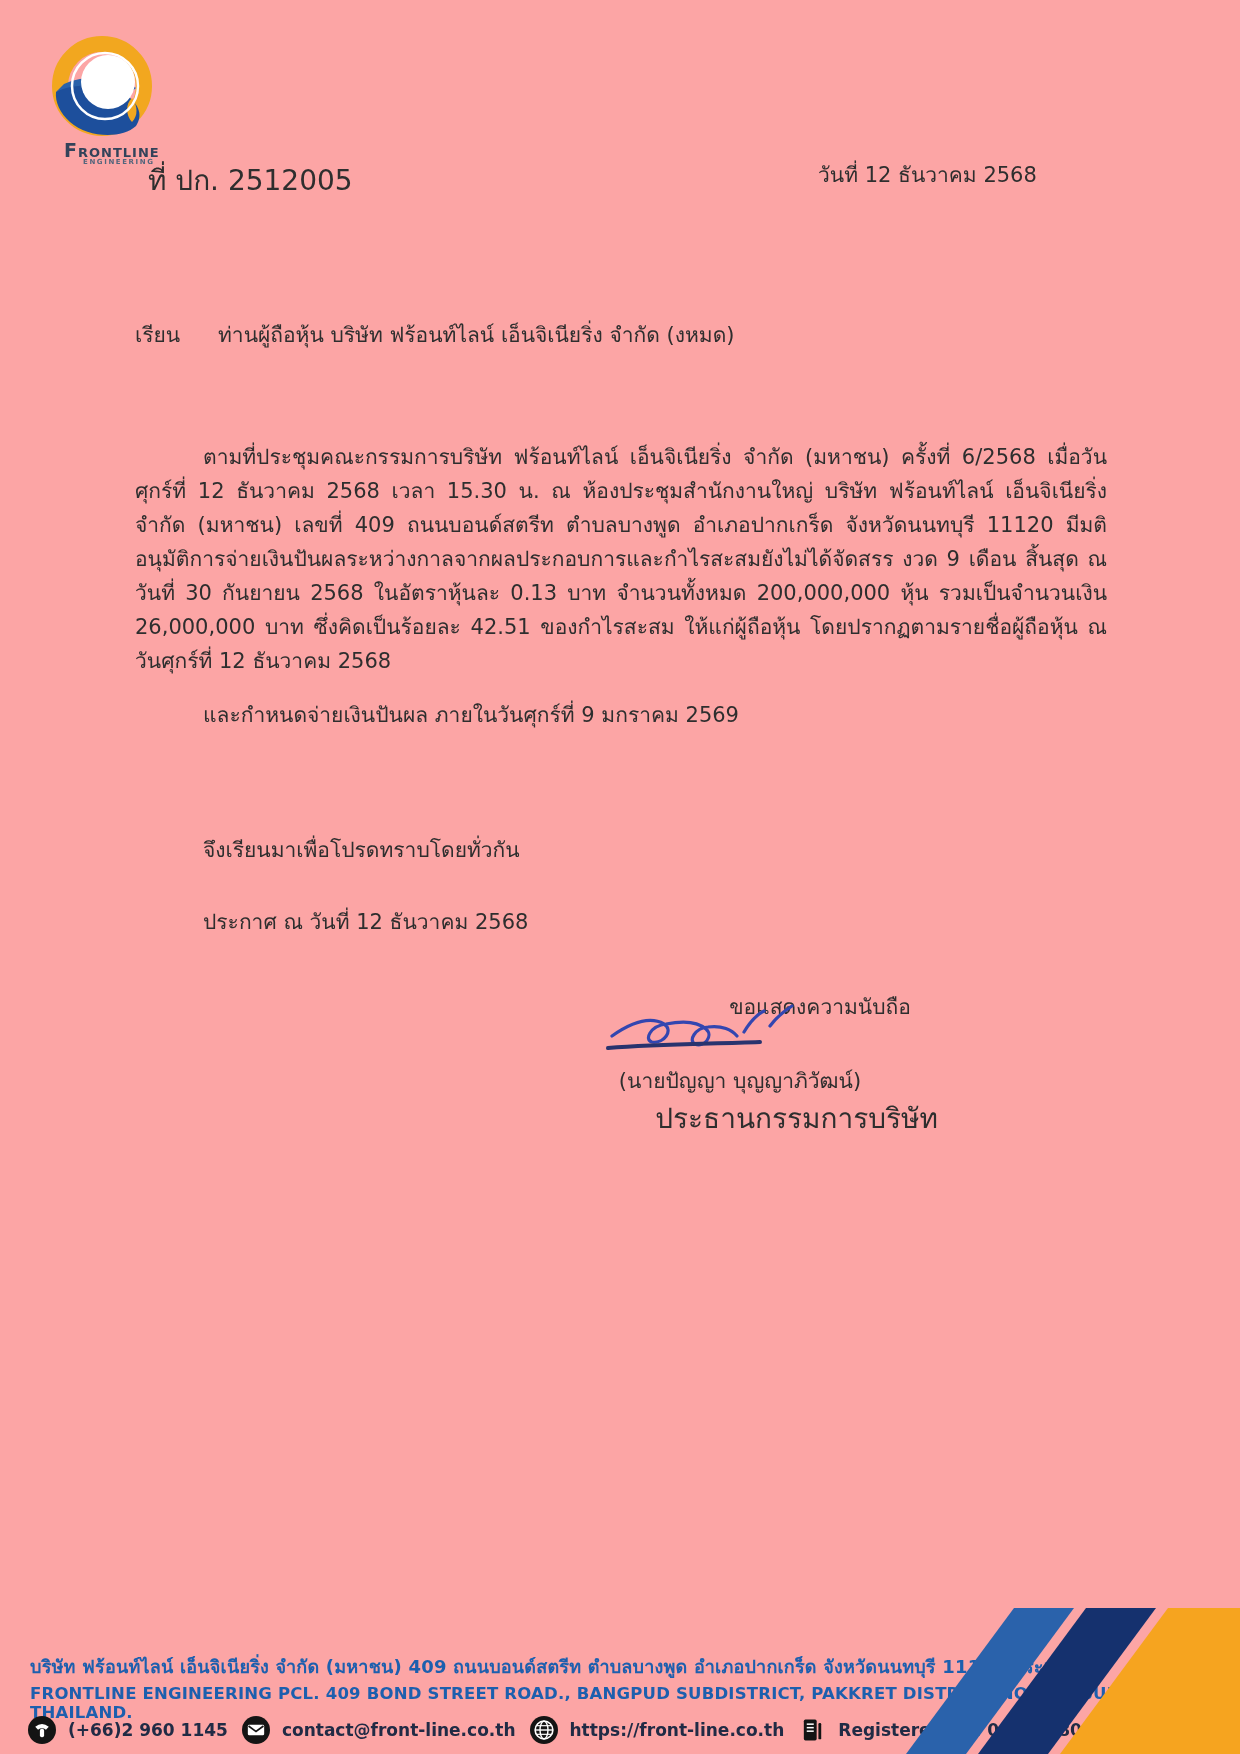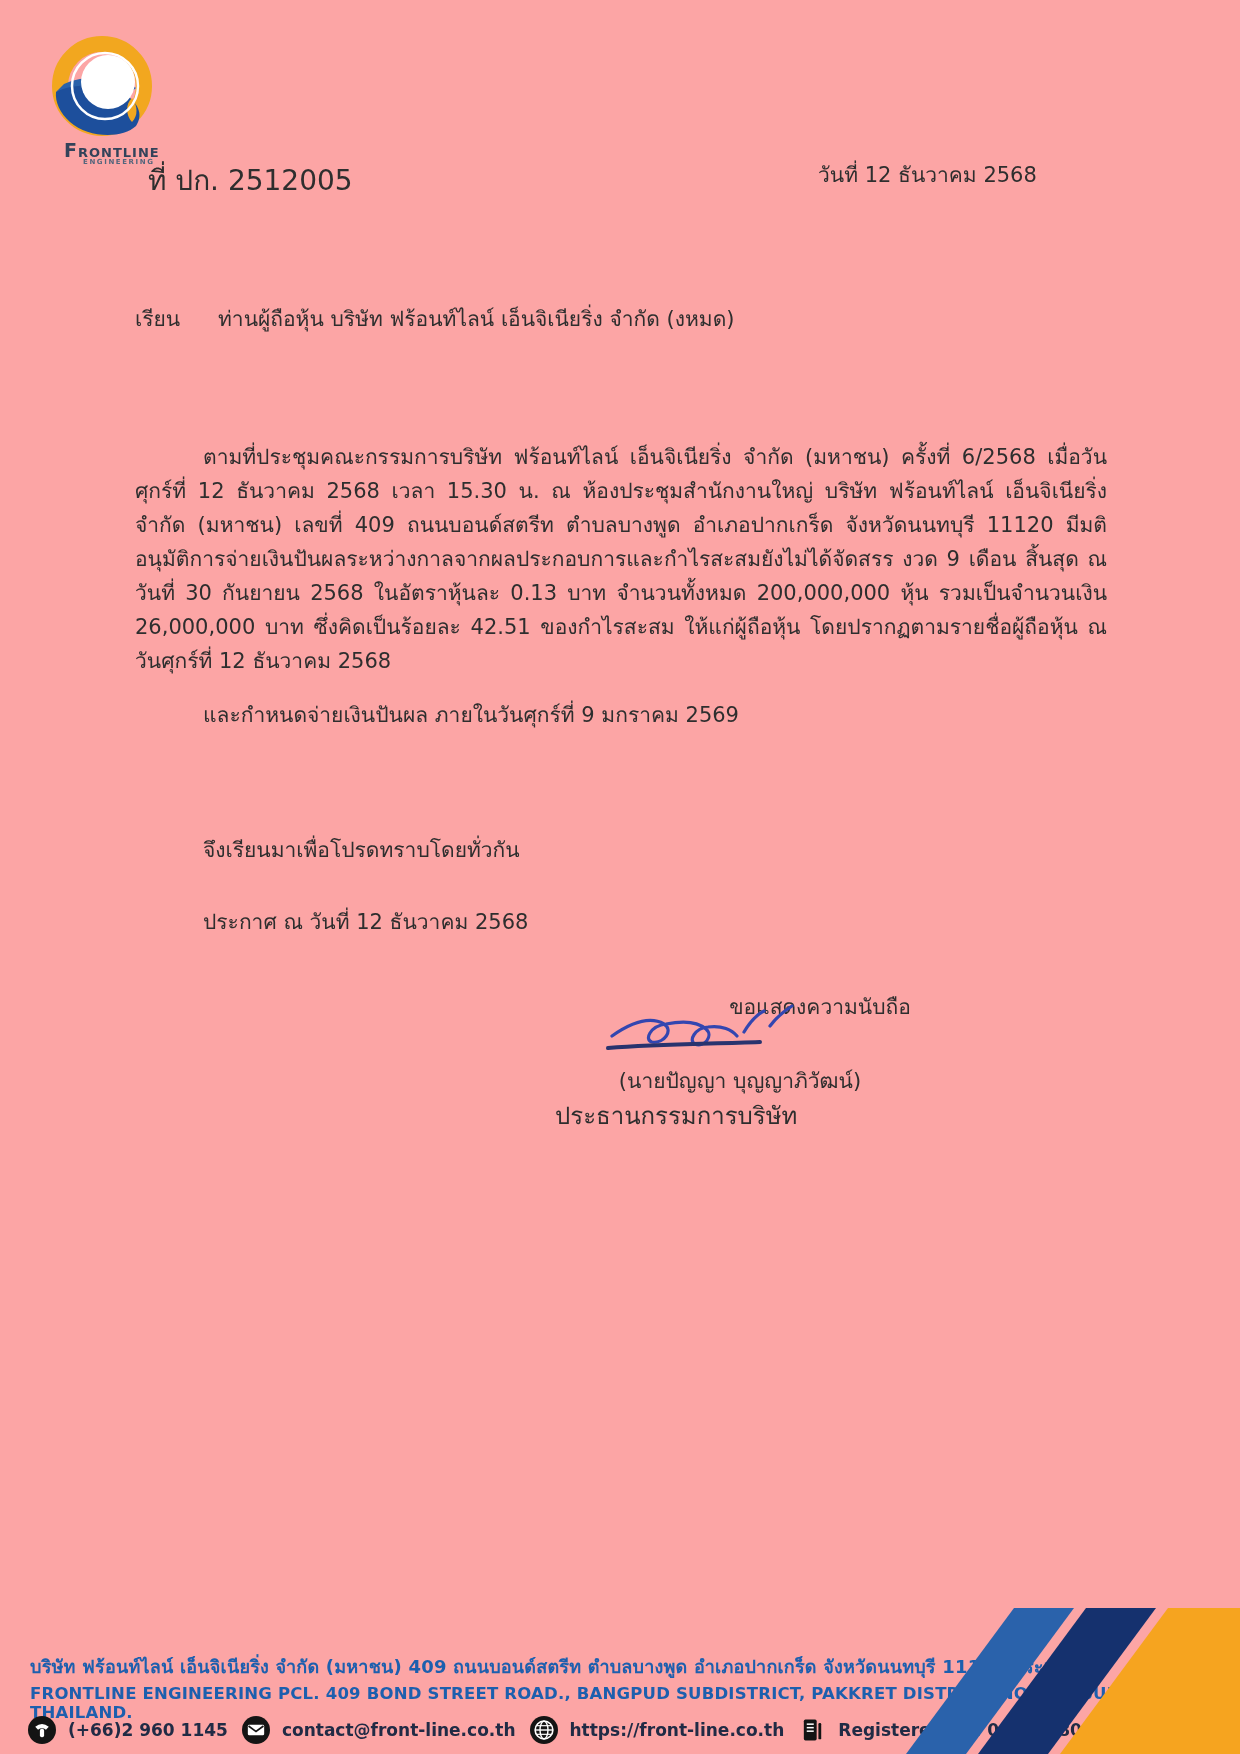--- a/index.html
+++ b/index.html
@@ -24,37 +24,37 @@
     display:block;margin-left:31px;margin-top:-1px;
     font-size:7px;font-weight:bold;letter-spacing:1.6px;color:#53657c;
   }
   .doc-number{position:absolute;left:148px;top:158px;font-size:28px;}
   .doc-date{position:absolute;left:818px;top:158px;font-size:21px;}
 
   
   .field-row{position:absolute;left:135px;font-size:21px;display:flex;}
   .field-label{width:83px;flex:none;}
   .row-subject{top:255px;}
-  .row-to{top:302px;justify-content:flex-end;}
+  .row-to{top:318px;justify-content:flex-end;}
 
   .para{
     position:absolute;left:135px;width:972px;
     font-size:21px;line-height:34px;
     text-align:justify;text-align-last:left;
   }
   .para-1{top:440px;text-indent:68px;}
   .para-plain{text-align:left;padding-left:68px;}
   .para-2{top:698px;}
   .para-3{top:833px;}
   .para-4{top:886px;margin-top:19px;}
 
   .closing{position:absolute;left:700px;top:990px;width:240px;text-align:center;font-size:21px;}
   .sig-wrap{position:absolute;left:598px;top:1000px;width:216px;height:62px;}
   .signer-name{position:absolute;left:555px;top:1064px;width:370px;text-align:center;font-size:21px;}
-  .signer-title{position:absolute;left:555px;top:1096px;width:370px;text-align:left;font-size:24px;}
+  .signer-title{position:absolute;left:568px;top:1096px;width:370px;text-align:right;font-size:28px;}
 
   
   .footer-th{
     position:absolute;left:30px;top:1652px;
     font-size:18px;font-weight:bold;color:#1d5fae;letter-spacing:.2px;
   }
   .footer-en{
     position:absolute;left:30px;top:1684px;
     font-size:16.5px;font-weight:bold;color:#1d5fae;letter-spacing:.2px;
   }

